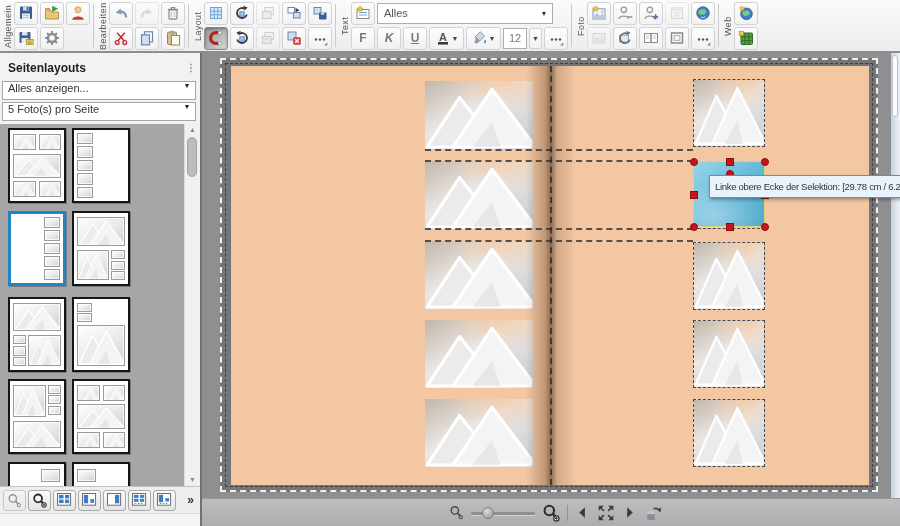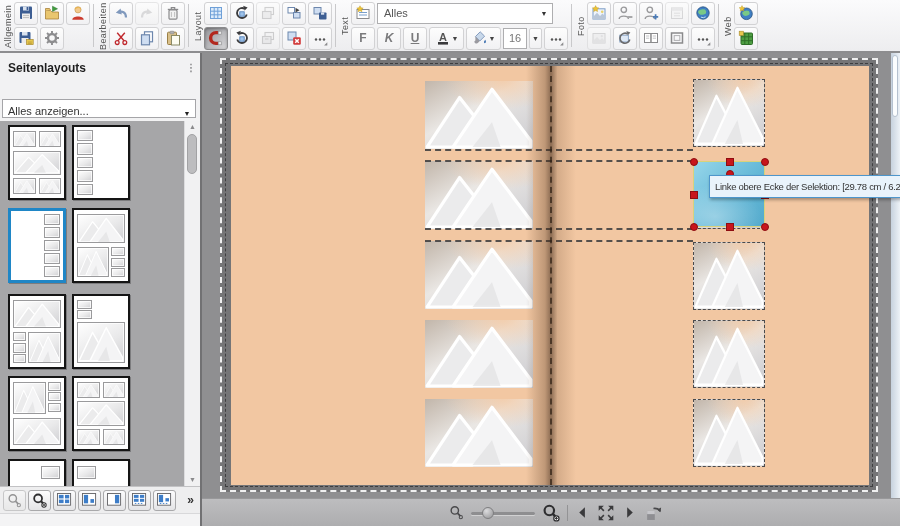--- a/index.html
+++ b/index.html
@@ -40,22 +40,22 @@
             justify-content:center;font-size:7px;color:#444;box-sizing:border-box}
 
   
   .content{flex:1;display:flex;min-height:0}
 
   
   .sidebar{width:200px;flex:0 0 200px;background:#f2f2f3;display:flex;flex-direction:column;box-sizing:border-box}
   .sb-header{height:23px;flex:0 0 23px;display:flex;align-items:center;padding:3px 6px 0 8px;
              font-size:12px;font-weight:bold;color:#1e1e1e}
   .grip{margin-left:auto;color:#8a8a8c;font-size:10px;line-height:5px;text-align:center;width:8px}
-  .sb-select{height:19px;flex:0 0 19px;margin:20px 4px 0 2px;border:1px solid #a5a5a8;background:#fff;
-             display:flex;align-items:flex-end;font-size:11px;color:#333;box-sizing:border-box;cursor:pointer}
+  .sb-select{height:19px;flex:0 0 19px;margin:2px 4px 0 2px;border:1px solid #a5a5a8;background:#fff;
+             display:flex;align-items:flex-start;font-size:11px;color:#333;box-sizing:border-box;cursor:pointer}
   .sb-select .sval{flex:1;padding-left:5px;white-space:nowrap;overflow:hidden}
   .sb-select .sarr{width:16px;text-align:center;font-size:7px;color:#222}
   .sb-list{flex:1;margin-top:3px;position:relative;min-height:0;background:#f1f1f2}
   .sb-items{position:absolute;left:0;top:0;right:15px;bottom:0;background:#a6a6a8;overflow:hidden}
   .thumb{position:absolute;width:58px;height:75px;background:#fff;border:2px solid #151515;
          box-sizing:border-box;cursor:pointer;box-shadow:1px 1px 0 rgba(0,0,0,.25)}
   .thumb.selected{border:3px solid #1f86c6}
   .tblock{position:absolute;background:linear-gradient(150deg,#ffffff 0%,#e9e9ea 55%,#cfcfd2 100%);
           border:1px solid #9a9a9c;box-shadow:inset 0 0 0 1px rgba(255,255,255,.75);box-sizing:border-box}
   .tblock svg{position:absolute;left:0;top:0;width:100%;height:100%}
@@ -333,21 +333,21 @@
               <span class="drop-caret">▼</span>
             </button>
             <button class="tb-btn wdrop">
               <svg viewBox="0 0 16 16" xmlns="http://www.w3.org/2000/svg">
                 <path d="M8.2 1.8l4.4 4.4-4.8 4.8L3.4 6.6z" fill="#c8d8ea" stroke="#7a93b8" stroke-width=".9"></path>
                 <path d="M3.4 6.6l4.4 4.4-2 2q-2.4 1.4-3.2-.4-.8-1.6.8-2z" fill="#9a9aa0"></path>
                 <path d="M13.2 9.8q1.6 2.4 0 3.2-1.6.6-1.2-1.6z" fill="#4a7ab5"></path>
               </svg>
               <span class="drop-caret">▼</span>
             </button>
-            <div class="size-box">16</div>
+            <div class="size-box">12</div>
             <div class="mini-arr">▼</div>
             <button class="tb-btn">
               <svg viewBox="0 0 16 16" xmlns="http://www.w3.org/2000/svg">
                 <circle cx="4" cy="9.5" r="1.2" fill="#555"></circle>
                 <circle cx="8" cy="9.5" r="1.2" fill="#555"></circle>
                 <circle cx="12" cy="9.5" r="1.2" fill="#555"></circle>
                 <path d="M15.3 12.3v3.2h-3.2z" fill="#8a8a8c"></path>
               </svg>
             </button>
           </div>
@@ -461,20 +461,24 @@
     </div>
   <div class="content">
 
     <div class="sidebar">
       <div class="sb-header">
         <span>Seitenlayouts</span>
         <span class="grip">⋮⋮</span>
       </div>
       <div class="sb-select">
         <span class="sval">Alles anzeigen...</span>
+        <span class="sarr">▼</span>
+      </div>
+      <div class="sb-select">
+        <span class="sval">5 Foto(s) pro Seite</span>
         <span class="sarr">▼</span>
       </div>
       <div class="sb-list">
         <div class="sb-items" id="thumbItems">
             <div class="thumb" style="left: 8px; top: 4px;">
               <div class="tblock" style="left: 6%; top: 5%; width: 42%; height: 23%;">
                 <svg viewBox="0 0 100 66" preserveAspectRatio="none" xmlns="http://www.w3.org/2000/svg">
                   <polygon points="2,64 32,16 56,48 44,64" fill="#ebebec" stroke="#ffffff" stroke-width="3" stroke-linejoin="round"></polygon>
                   <polygon points="26,64 62,8 98,58 98,64" fill="#f4f4f5" stroke="#ffffff" stroke-width="3" stroke-linejoin="round"></polygon>
                   <polygon points="44,64 56,48 62,40 70,64" fill="#dededf" opacity=".6"></polygon>

